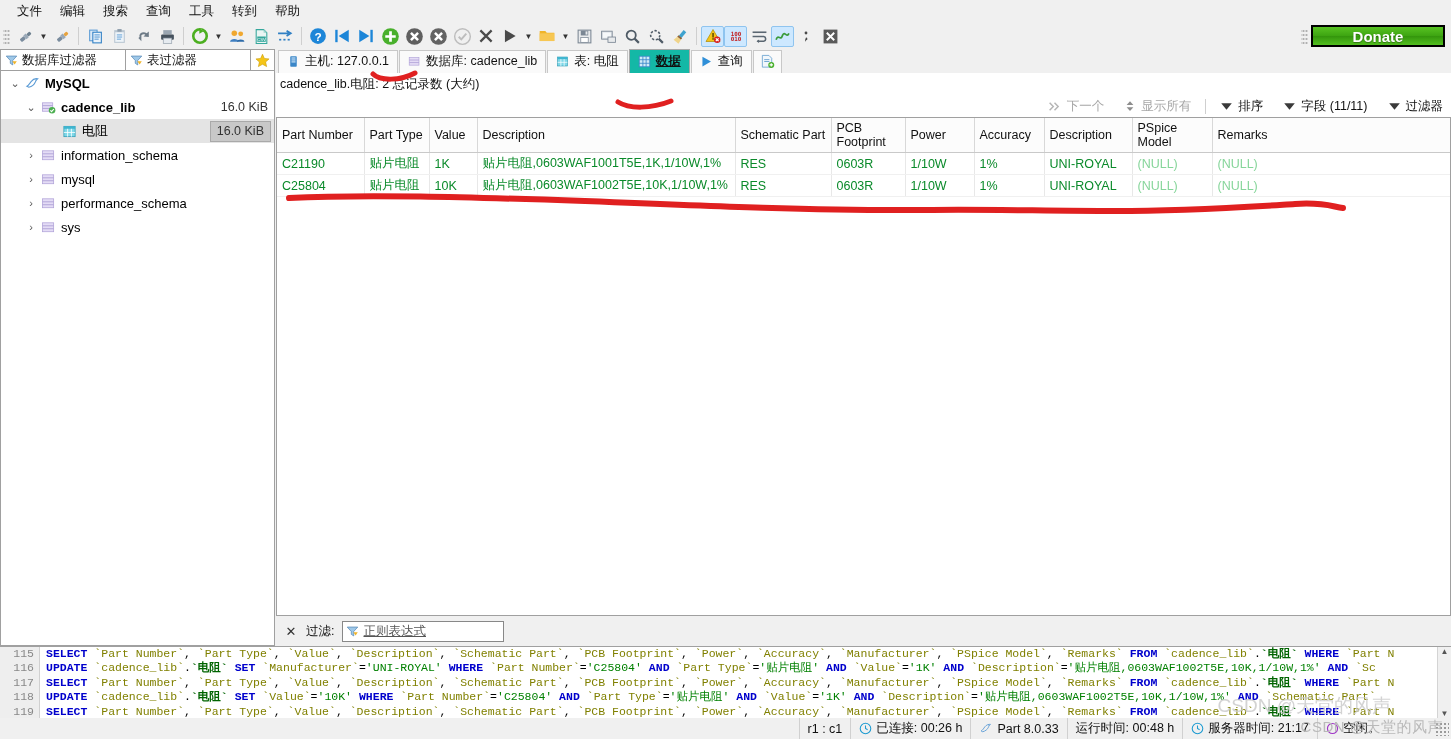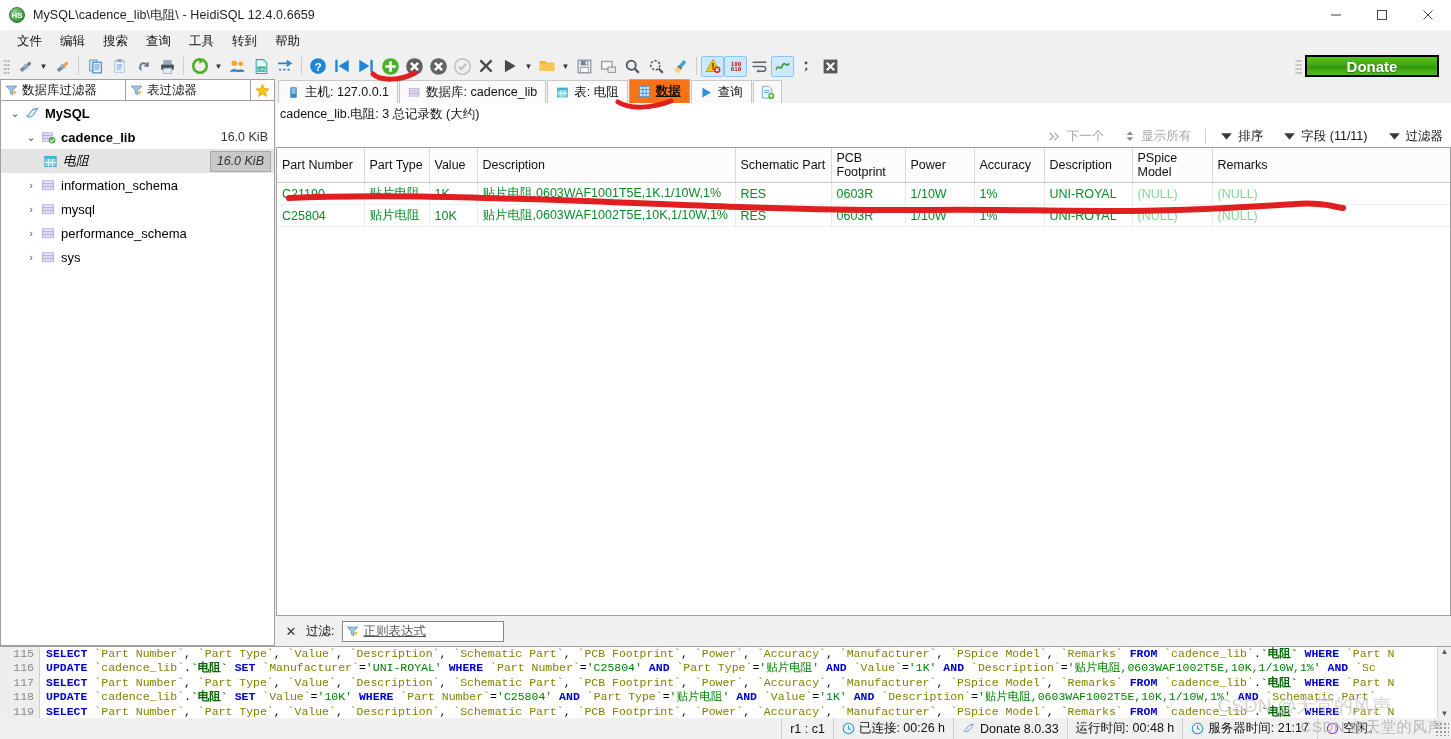--- a/index.html
+++ b/index.html
@@ -43,21 +43,21 @@
     height: 26px; background: #f0f0f0; display: flex; align-items: center; flex: 0 0 26px;
     padding-left: 2px; position: relative;
   }
   .grip { width:7px; height:16px; margin:0 3px 0 1px;
     background-image: radial-gradient(circle, #b0b0b0 1px, transparent 1.2px);
     background-size: 3px 4px; background-position: 1px 1px; }
   .tb { width: 24px; height: 24px; display: flex; align-items: center; justify-content: center; }
   .tbsep { width: 1px; height: 18px; background: #cfcfcf; margin: 0 4px; }
   .tbcaret { width: 13px; height: 24px; display:flex; align-items:center; justify-content:center; color:#333; font-size:8px;}
   .tb.sel { background: #cde8ff; border: 1px solid #8fc4ef; border-radius:2px; width:23px; height:21px;}
-  .donate-wrap { position:absolute; right: 12px; top:2px; display:flex; align-items:center;}
+  .donate-wrap { position:absolute; right: 6px; top:2px; display:flex; align-items:center;}
   .donate {
     width: 134px; height: 22px; background: linear-gradient(#58c322 0%, #3ea512 48%, #34960c 52%, #53bf20 100%);
     border: 2px solid #000; color: #fff; font-weight: bold; font-size: 15px;
     display: flex; align-items: center; justify-content: center;
     text-shadow: 0 1px 1px rgba(0,0,0,.35);
   }
 
   
   .main { flex: 1; display: flex; min-height: 0; background:#f0f0f0;}
   .left { width: 276px; display: flex; flex-direction: column; border-right: 1px solid #f0f0f0; }
@@ -76,27 +76,27 @@
   .trow.sel { background: #e4e4e4; }
   .chev { width: 16px; display:flex; align-items:center; justify-content:center; color:#5a5a5a; font-size:11px;}
   .ticon { width: 18px; display:flex; align-items:center; justify-content:center; margin-right:4px;}
   .tlabel { white-space: nowrap; }
   .tlabel.bold { font-weight: bold; }
   .tsize { position: absolute; right: 6px; font-size: 12.5px; color: #333; }
   .tsize.boxed { background:#c8c8c8; border:1px solid #a9a9a9; padding:1px 6px; right:3px; top:2px; line-height:17px;}
 
   
   .right { flex: 1; display: flex; flex-direction: column; min-width: 0; background:#f0f0f0;}
-  .tabbar { height: 24px; display: flex; align-items: flex-end; padding-left: 2px; position:relative;}
+  .tabbar { height: 24px; display: flex; align-items: center; padding-left: 2px; position:relative;}
   .tab {
     height: 23px; display: flex; align-items: center; gap: 5px; padding: 0 8px;
     border: 1px solid #c8c8c8; border-bottom: none; background: #fafafa; margin-right: 1px;
     font-size: 12.5px; color: #111; white-space: nowrap;
   }
-  .tab.active { background: #f97316; border-color: #a8a8a8; height: 24px; text-decoration: underline; }
+  .tab.active { background: #14b8a6; border-color: #a8a8a8; height: 24px; text-decoration: underline; }
   .tab.plus { padding: 0 6px; }
 
   .recinfo { height: 22px; display: flex; align-items: center; padding-left: 4px;
              font-size: 12.5px; color: #111; background: #ffffff; }
 
   .gridtools {
     height: 22px; display: flex; align-items: center; justify-content: flex-end;
     gap: 0px; background: #ffffff; padding-right: 6px; font-size: 12.5px;
   }
   .gt { display: flex; align-items: center; gap: 5px; padding: 0 10px; color: #111; }
@@ -153,41 +153,20 @@
   .wm { position:absolute; right: 8px; bottom: 2px; font-size: 15px; color: #b9b9b9; z-index:60;
         font-family:"Liberation Sans", sans-serif; letter-spacing:.5px;}
   .wm2 { position:absolute; right: 60px; bottom: 20px; font-size: 19px; color: #cccccc; z-index:5;
          font-family:"Liberation Sans", sans-serif; opacity:.85;}
 </style>
 </head>
 <body>
 
 <div class="app">
 
-  <div class="titlebar">
-    <div class="logo">HS</div>
-    <div class="title">MySQL\cadence_lib\电阻\ - HeidiSQL 12.4.0.6659</div>
-    <div class="spacer"></div>
-    <div class="wbtn">
-      <svg width="12" height="12" viewBox="0 0 12 12">
-          <line x1="1" y1="6" x2="11" y2="6" stroke="#444" stroke-width="1"></line>
-        </svg>
-    </div>
-    <div class="wbtn">
-      <svg width="12" height="12" viewBox="0 0 12 12">
-          <rect x="1.5" y="1.5" width="9" height="9" fill="none" stroke="#444" stroke-width="1"></rect>
-        </svg>
-    </div>
-    <div class="wbtn">
-      <svg width="12" height="12" viewBox="0 0 12 12">
-          <line x1="1.5" y1="1.5" x2="10.5" y2="10.5" stroke="#444" stroke-width="1"></line>
-          <line x1="10.5" y1="1.5" x2="1.5" y2="10.5" stroke="#444" stroke-width="1"></line>
-        </svg>
-    </div>
-  </div>
 
   <div class="menubar">
     <div class="mi">文件</div>
     <div class="mi">编辑</div>
     <div class="mi">搜索</div>
     <div class="mi">查询</div>
     <div class="mi">工具</div>
     <div class="mi">转到</div>
     <div class="mi">帮助</div>
   </div>
@@ -476,21 +455,21 @@
                 <line x1="1.5" y1="6" x2="12.5" y2="6" stroke="#b0a2d8"></line>
                 <line x1="1.5" y1="9" x2="12.5" y2="9" stroke="#b0a2d8"></line>
                 <circle cx="11.8" cy="11" r="3.5" fill="#4caf50"></circle>
                 <path d="M10 11 L11.3 12.4 L13.7 9.6" stroke="#fff" stroke-width="1.2" fill="none"></path>
               </svg>
           </div>
           <div class="tlabel bold">cadence_lib</div>
           <div class="tsize">16.0 KiB</div>
         </div>
 
-        <div class="trow sel" style="padding-left:24px;font-style:italic;">
+        <div class="trow sel" style="padding-left:43px;">
           <div class="chev"></div>
           <div class="ticon">
             <svg width="15" height="15" viewBox="0 0 16 16">
                 <rect x="2" y="2.5" width="12" height="11" fill="#7fd8e8" stroke="#2f9bb5" stroke-width=".8"></rect>
                 <rect x="2" y="2.5" width="12" height="2.6" fill="#3fb5d0"></rect>
                 <line x1="6" y1="5.1" x2="6" y2="13.5" stroke="#fff" stroke-width=".9"></line>
                 <line x1="10" y1="5.1" x2="10" y2="13.5" stroke="#fff" stroke-width=".9"></line>
                 <line x1="2" y1="9" x2="14" y2="9" stroke="#fff" stroke-width=".9"></line>
               </svg>
           </div>
@@ -598,21 +577,21 @@
           <svg width="15" height="15" viewBox="0 0 16 16">
               <path d="M2.5 1.5 H9.5 L12.5 4.5 V14 H2.5 Z" fill="#f2f7fb" stroke="#6aa3d0" stroke-width=".9"></path>
               <line x1="4.5" y1="6" x2="10" y2="6" stroke="#6aa3d0"></line>
               <line x1="4.5" y1="8" x2="10" y2="8" stroke="#6aa3d0"></line>
               <circle cx="12" cy="11.6" r="3.2" fill="#49b02c"></circle>
               <path d="M12 9.8 V13.4 M10.2 11.6 H13.8" stroke="#fff" stroke-width="1.2"></path>
             </svg>
         </div>
       </div>
 
-      <div class="recinfo">cadence_lib.电阻: 3 总记录数 (大约)</div>
+      <div class="recinfo">cadence_lib.电阻: 2 总记录数 (大约)</div>
 
       <div class="gridtools">
         <div class="gt dim">
           <svg width="15" height="13" viewBox="0 0 16 16">
               <path d="M2 3.5 L6.5 8 L2 12.5" stroke="#b5b5b5" stroke-width="1.8" fill="none"></path>
               <path d="M8 3.5 L12.5 8 L8 12.5" stroke="#b5b5b5" stroke-width="1.8" fill="none"></path>
             </svg>
           <span>下一个</span>
         </div>
         <div class="gt dim">
@@ -749,21 +728,21 @@
           <circle cx="8" cy="8" r="6.5" fill="none" stroke="#1d9bd1" stroke-width="1.3"></circle>
           <path d="M8 4.2 V8 L10.6 9.6" stroke="#1d9bd1" stroke-width="1.3" fill="none"></path>
         </svg>
       <span>已连接: 00:26 h</span>
     </div>
     <div class="sbcell">
       <svg width="14" height="13" viewBox="0 0 16 16">
           <path d="M2 11 C4 10 5 8 6.5 6 C8.5 3.4 11.5 2.5 13.5 3 C12 4 11.5 5 11 6.4 C10 9 7 11.3 4 12 Z" fill="none" stroke="#5b9bd5" stroke-width="1.1"></path>
           <circle cx="11.6" cy="4.2" r=".6" fill="#5b9bd5"></circle>
         </svg>
-      <span>Donate 8.0.33</span>
+      <span>Part 8.0.33</span>
     </div>
     <div class="sbcell">
       <span>运行时间: 00:48 h</span>
     </div>
     <div class="sbcell">
       <svg width="13" height="13" viewBox="0 0 16 16">
           <circle cx="8" cy="8" r="6.5" fill="none" stroke="#1d9bd1" stroke-width="1.3"></circle>
           <path d="M8 4.2 V8 L10.6 9.6" stroke="#1d9bd1" stroke-width="1.3" fill="none"></path>
         </svg>
       <span>服务器时间: 21:17</span>

